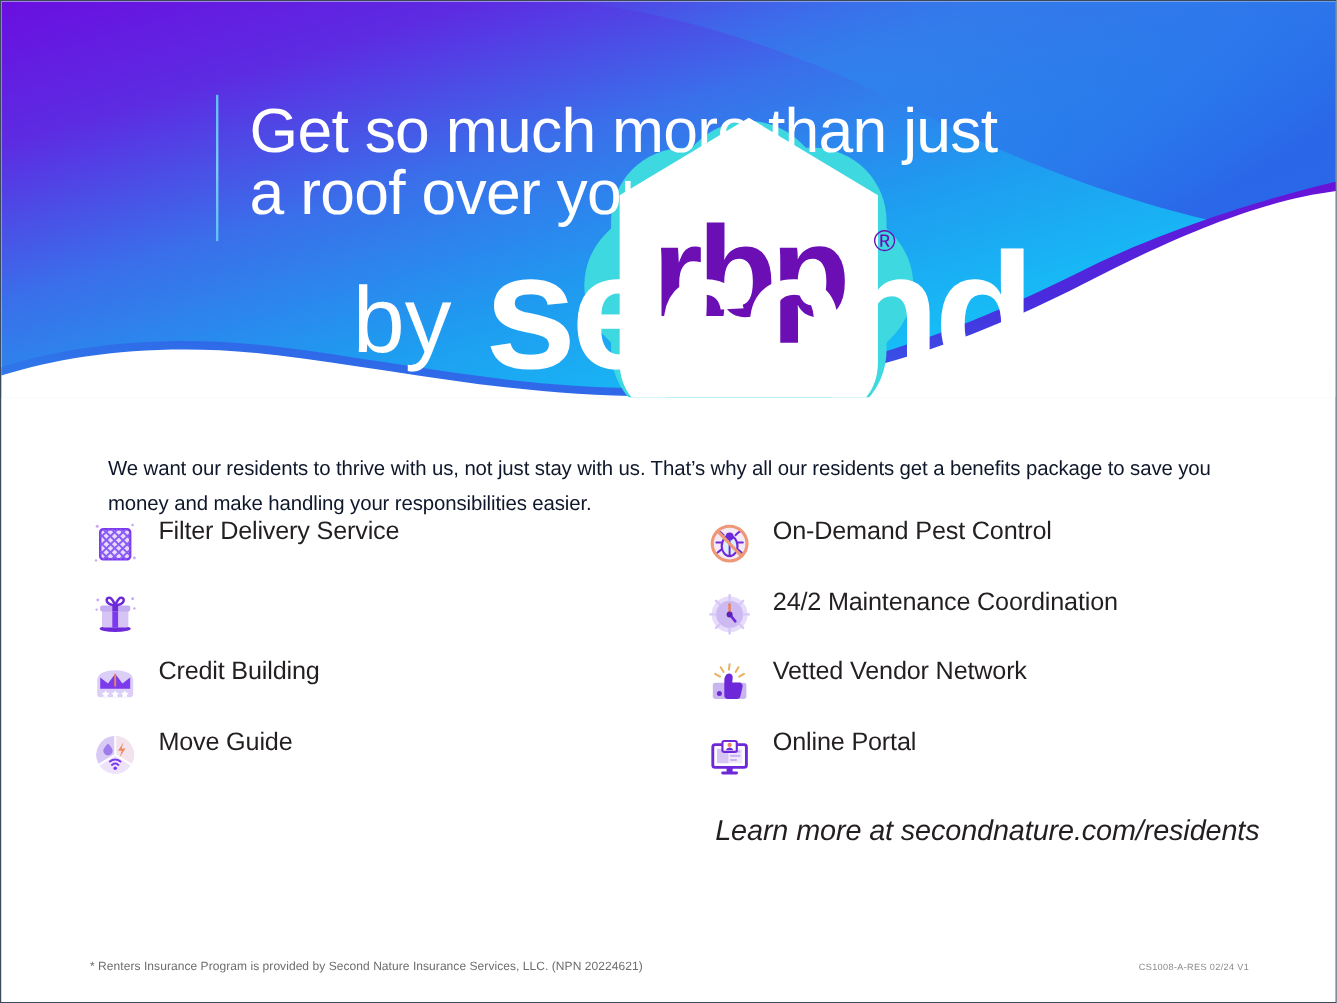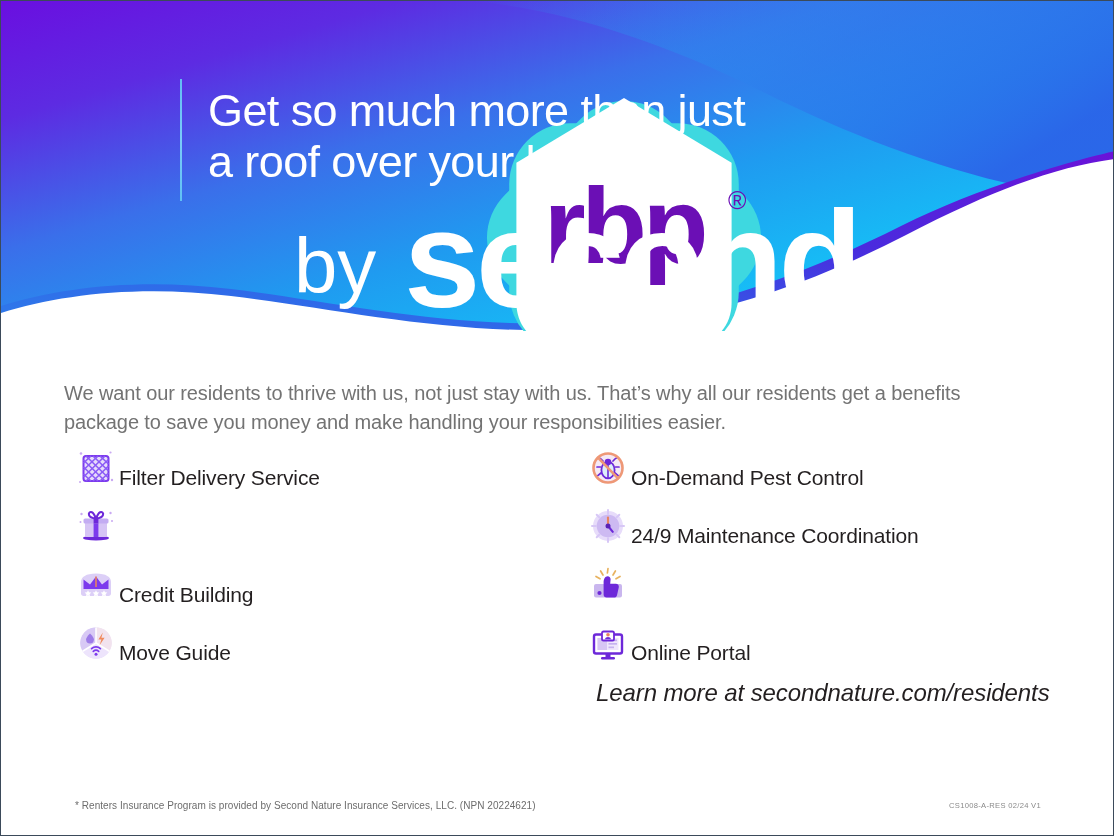--- a/index.html
+++ b/index.html
@@ -45,50 +45,50 @@
 
   .divider-line{
     position:absolute;left:179px;top:78px;width:2px;height:122px;
     background:linear-gradient(180deg,#63c8f5 0%,#7fd6fb 50%,#63c8f5 100%);
     opacity:.92;
   }
 
   .headline{
     position:absolute;left:207px;top:84px;width:840px;
     color:#ffffff;
-    font-size:45px;
+    font-size:52px;
     line-height:51px;
     letter-spacing:-0.6px;
   }
   .headline .l1{font-weight:400;display:block;}
   .headline .l2{font-weight:400;display:block;}
 
   
   .intro{
-    position:absolute;left:63px;top:358px;width:950px;
-    color:#737373;
-    font-size:20px;
+    position:absolute;left:89px;top:358px;width:950px;
+    color:#0f172a;
+    font-size:17px;
     line-height:29px;
     letter-spacing:-0.1px;
   }
 
   .cols{
     position:absolute;left:73px;top:430px;width:990px;
   }
   .col{
     position:absolute;top:0;
   }
   .col-left{left:0;width:500px;}
   .col-right{left:512px;width:478px;}
 
   .benefit{
     position:relative;
     height:58.5px;
-    display:flex;align-items:flex-end;
-    gap:1px;
+    display:flex;align-items:flex-start;
+    gap:14px;
   }
   .benefit .ico{
     width:44px;height:44px;flex:0 0 44px;
     display:flex;align-items:center;justify-content:center;
   }
   .benefit .ico svg{display:block;}
   .benefit .lbl{
     font-size:21px;
     color:#231f20;
     letter-spacing:-0.15px;
@@ -315,39 +315,40 @@
               <path d="M9.7 9.7 L12.5 12.5"></path>
                 <path d="M29.5 29.5 L32.3 32.3"></path>
               <path d="M32.3 9.7 L29.5 12.5"></path>
                 <path d="M12.5 29.5 L9.7 32.3"></path>
             </g>
             <path d="M21 21 L21 12.5" stroke="#E8825F" stroke-width="2.1" stroke-linecap="round"></path>
             <path d="M21 21 L25.8 26.8" stroke="#6D28D9" stroke-width="2.1" stroke-linecap="round"></path>
             <circle cx="21" cy="21" r="2.5" fill="#5B21B6"></circle>
           </svg>
         </span>
-        <span class="lbl">24/9 Maintenance Coordination</span>
+        <span class="lbl">24/2 Maintenance Coordination</span>
       </div>
 
       <div class="benefit">
         <span class="ico">
           <svg width="42" height="42" viewBox="0 0 42 42" aria-hidden="true">
             <g stroke="#E8B25F" stroke-width="1.7" stroke-linecap="round">
               <path d="M21 4.5 L20.4 9"></path>
                 <path d="M13.6 7 L16 11"></path>
                 <path d="M28.4 7 L26 11"></path>
               <path d="M9 12.5 L13 14.8"></path>
                 <path d="M33 12.5 L29 14.8"></path>
             </g>
             <rect x="7" y="20" width="28" height="13.5" rx="2" fill="#C9B6EE"></rect>
             <circle cx="12.5" cy="29" r="2.1" fill="#6D28D9"></circle>
             <path d="M20.6 12.2 c1.9 0 3.1 1.4 3 3.3 l-.4 4.2 h5.6 c2 0 3.4 1.6 3 3.5 l-1.8 8.1
                      c-.3 1.4 -1.5 2.3 -2.9 2.3 H19.6 c-1.7 0 -3 -1.3 -3 -3 V18.4 c0 -3.4 1.5 -6.2 4 -6.2 Z" fill="#6D28D9"></path>
           </svg>
         </span>
+        <span class="lbl">Vetted Vendor Network</span>
       </div>
 
       <div class="benefit">
         <span class="ico">
           <svg width="42" height="42" viewBox="0 0 42 42" aria-hidden="true">
             <rect x="7" y="12.5" width="28" height="19" rx="2" fill="#FFFFFF" stroke="#6D28D9" stroke-width="2.4"></rect>
             <rect x="10.5" y="16" width="21" height="12" fill="#EFE7FC"></rect>
             <rect x="10.5" y="16" width="9.5" height="12" fill="#D7C6F4"></rect>
             <g fill="#C6B2F0">
               <rect x="21.5" y="17.5" width="8.5" height="1.7"></rect>

